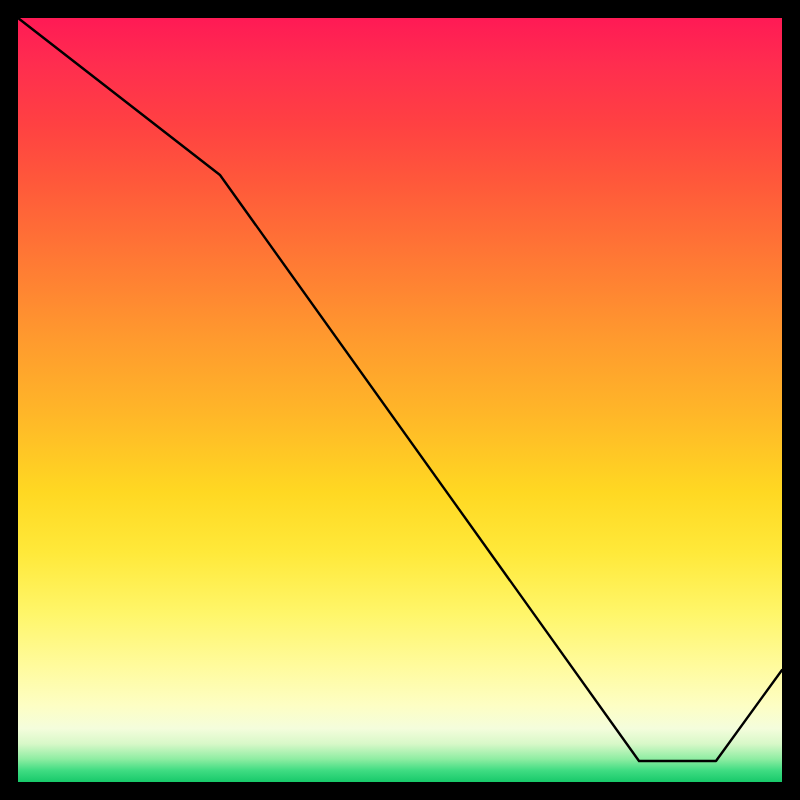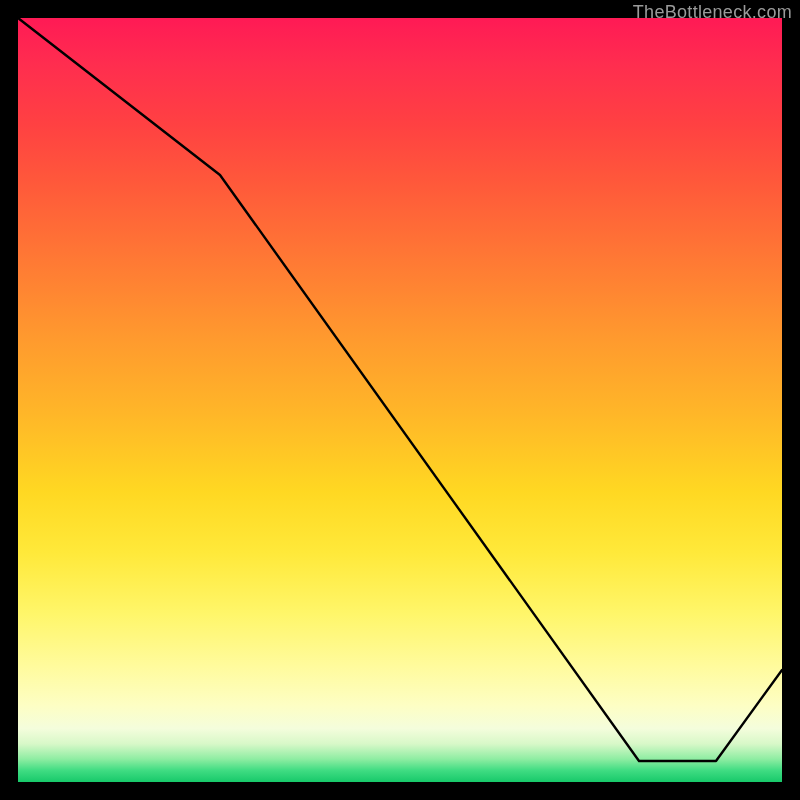--- a/index.html
+++ b/index.html
@@ -74,21 +74,20 @@
     white-space: nowrap;
   }
 </style>
 </head>
 <body>
 
 <div class="frame">
 
   <div class="plot"></div>
 
-  <div class="watermark">TheBottleneck.com</div>
 
   <svg class="line-layer" viewBox="0 0 800 800" preserveAspectRatio="none">
     <polyline id="data-polyline" fill="none" stroke="#000" stroke-width="2.4" stroke-linecap="round" stroke-linejoin="round" points="18,18 220,175 639,761 716,761 782,670"></polyline>
   </svg>
 
   <div class="bottom-label" id="bottom-label" style="left: 640px; top: 752px;"></div>
 
 </div>
 
 </body></html>

